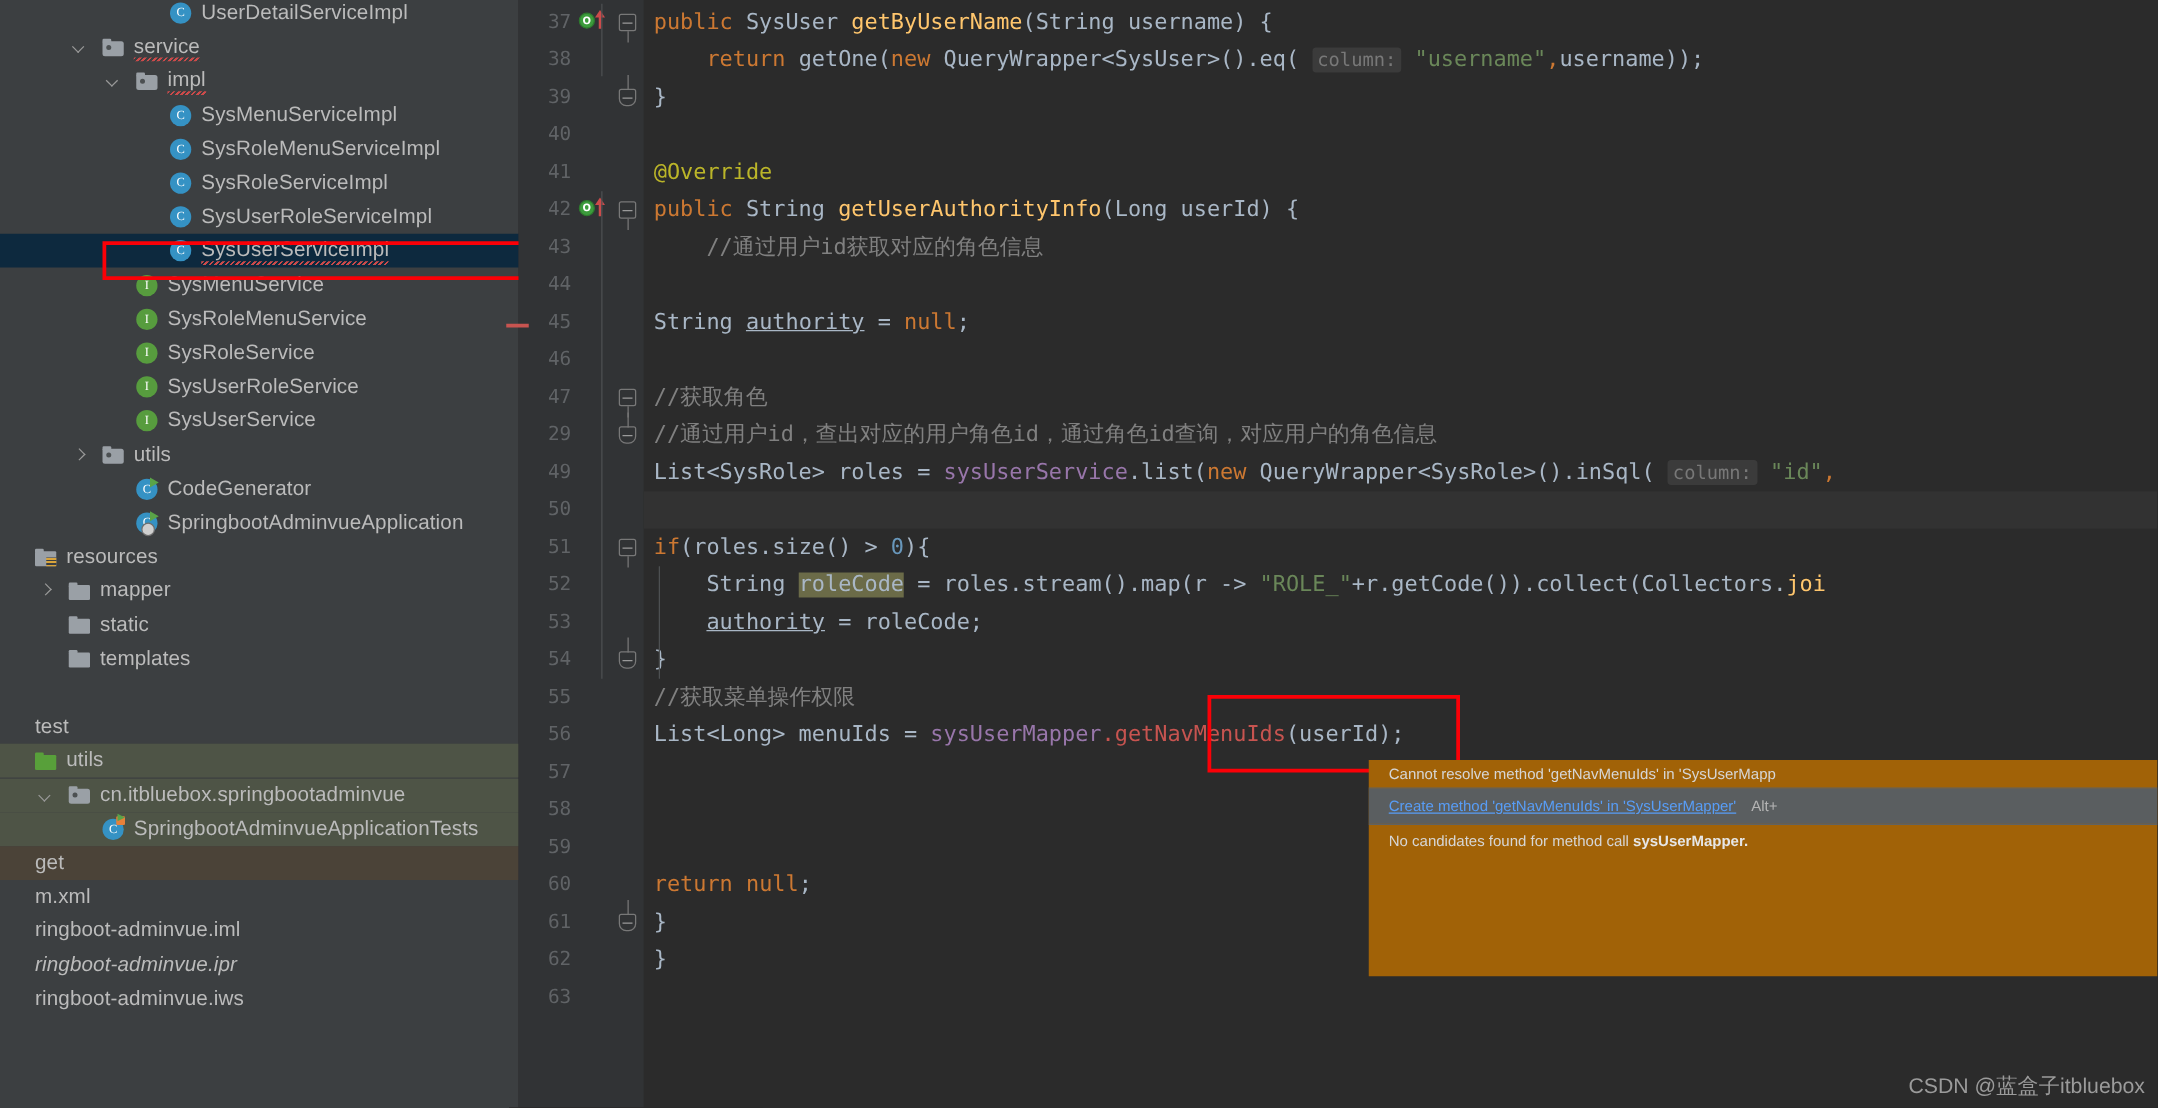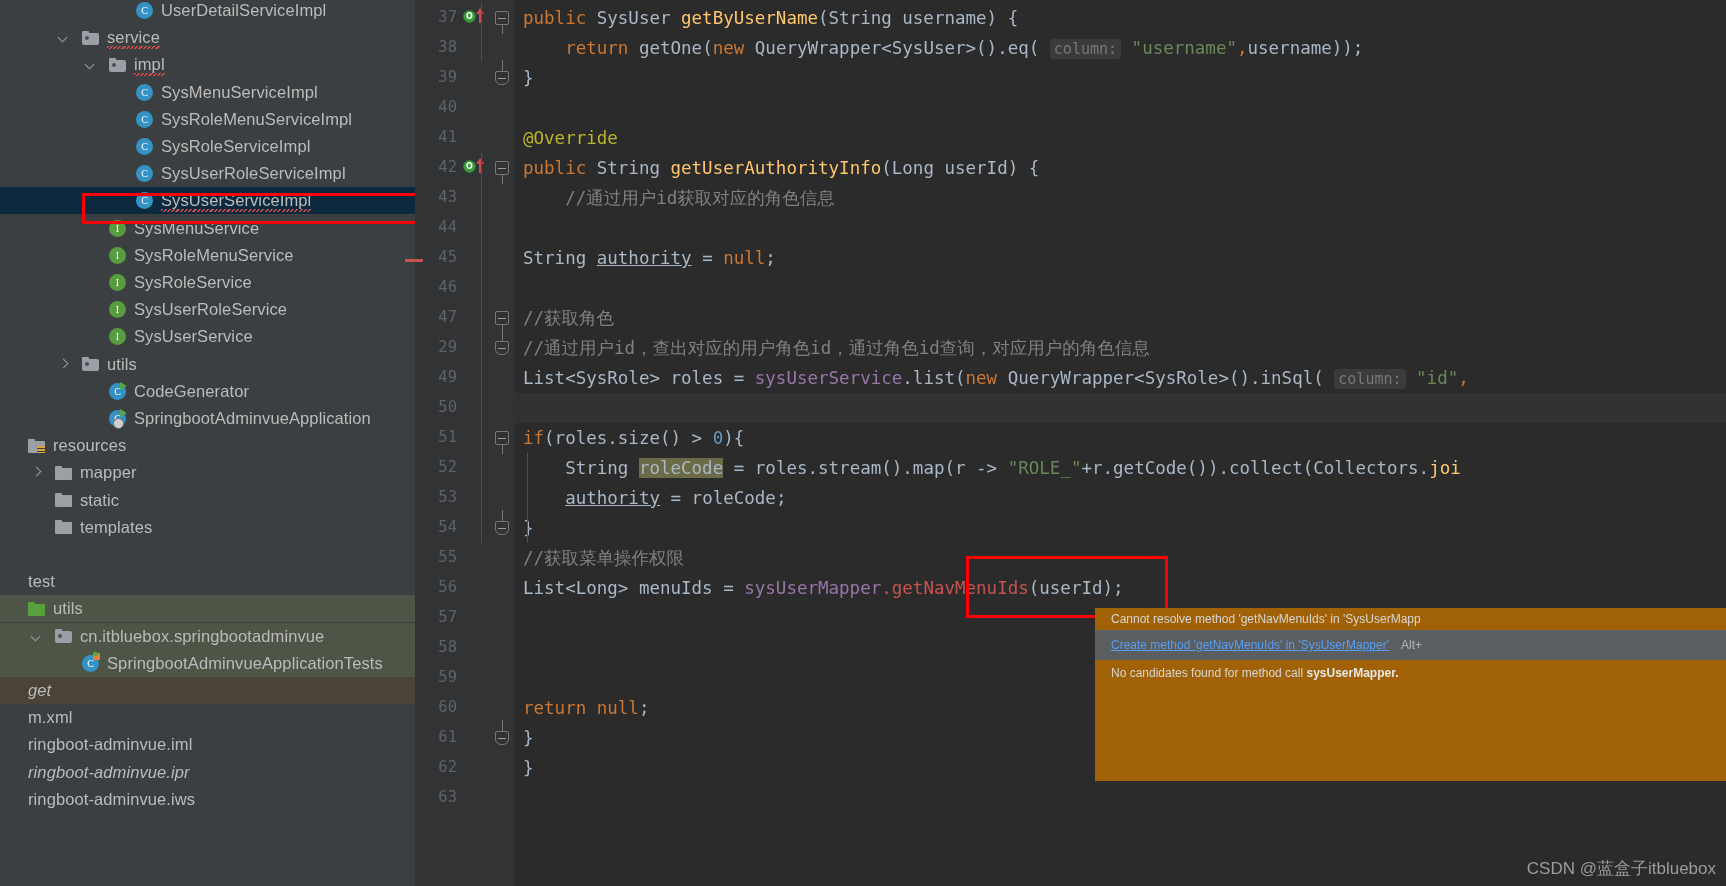--- a/index.html
+++ b/index.html
@@ -399,21 +399,21 @@
         <span style="position:absolute;left:82px;display:flex;align-items:center;gap:8px;">
           <span class="ic ic-c ic-test">
             <span class="circ"></span>
             <span class="ltr">C</span>
             <span class="mark"></span>
             <span class="mark2"></span>
           </span>
           <span class="tree-label">SpringbootAdminvueApplicationTests</span>
         </span>
       </div>
-      <div class="tree-row sel-brown" style="position: absolute; left: 0px; right: 0px; top: 677px; font-style: italic;">
+      <div class="tree-row sel-brown" style="position: absolute; left: 0px; right: 0px; top: 677px;">
         <span style="position:absolute;left:28px;display:flex;align-items:center;gap:8px;">
           <span class="tree-label">get</span>
         </span>
       </div>
       <div class="tree-row" style="position: absolute; left: 0px; right: 0px; top: 704.2px;">
         <span style="position:absolute;left:28px;display:flex;align-items:center;gap:8px;">
           <span class="tree-label">m.xml</span>
         </span>
       </div>
       <div class="tree-row" style="position: absolute; left: 0px; right: 0px; top: 731.4px;">

